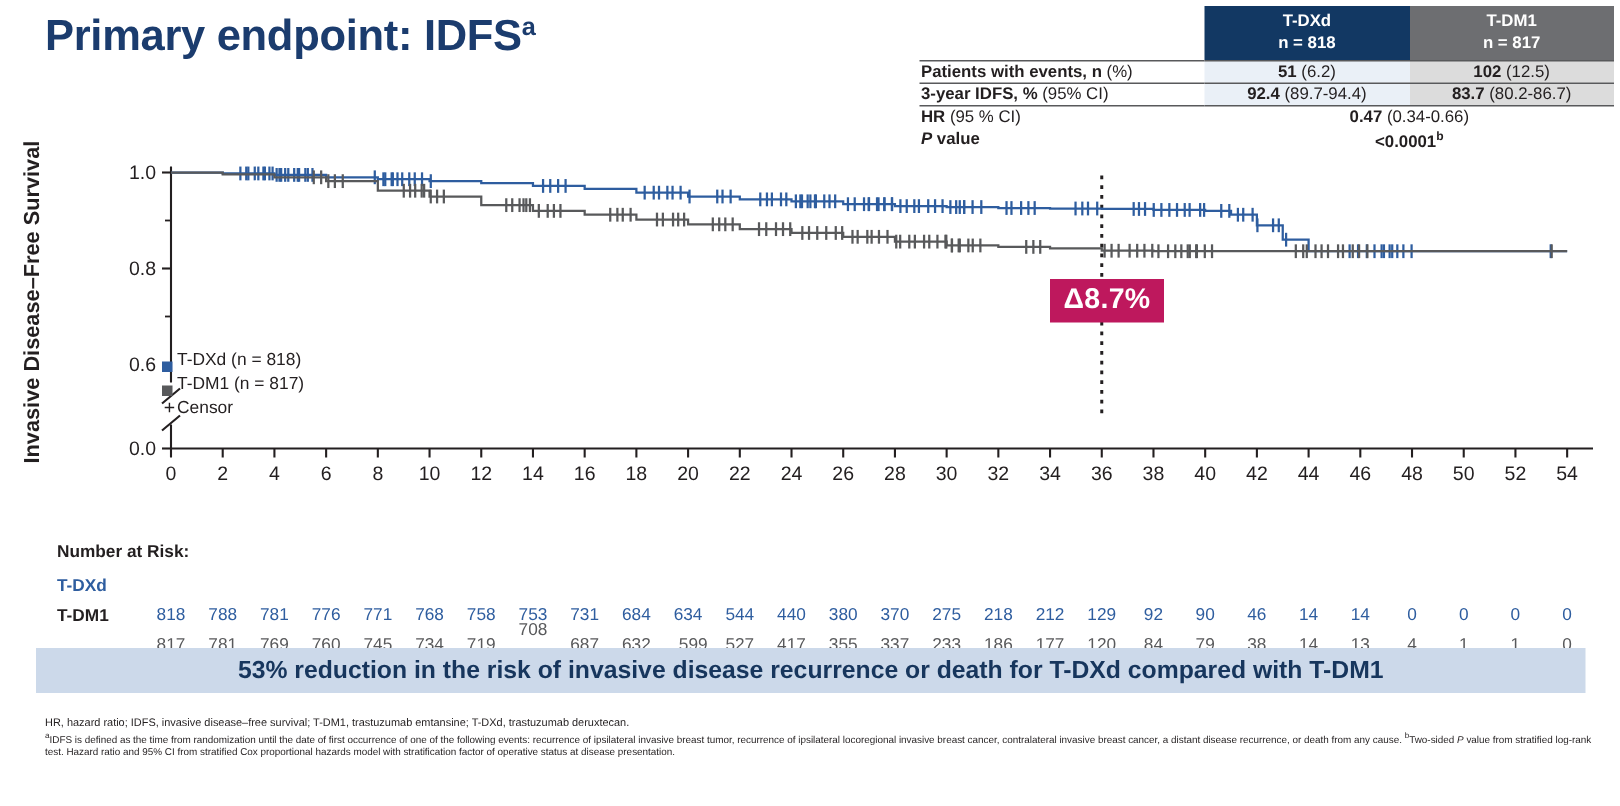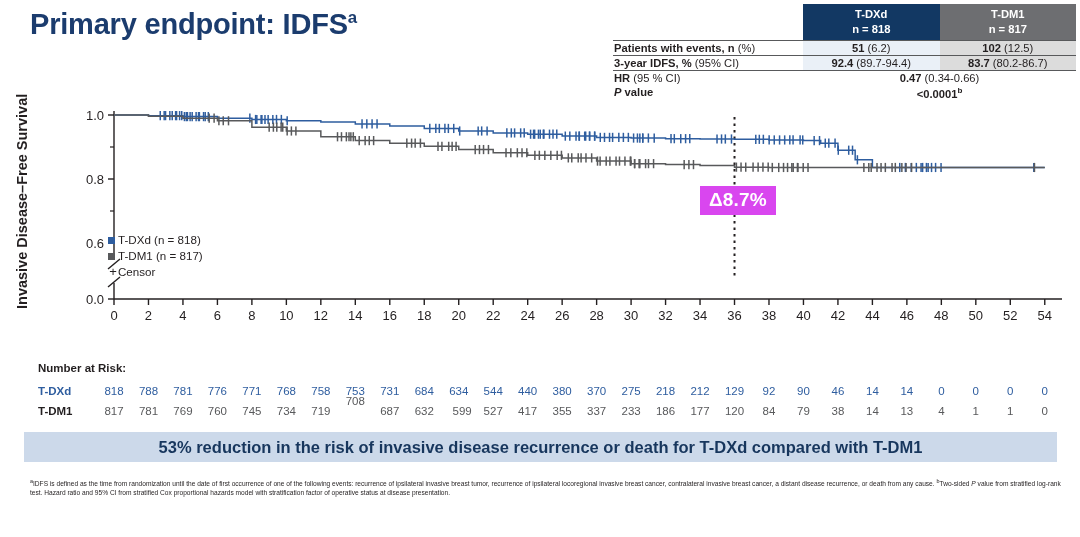--- a/index.html
+++ b/index.html
@@ -53,39 +53,39 @@
     white-space:nowrap;
   }
   #y-axis-title span{display:block;transform:translate(-205px,0);}
   #x-axis-title{
     position:absolute;left:0;top:337px;width:700px;
     text-align:center;font-size:14.5px;font-weight:bold;
   }
 
   
   #legend{position:absolute;left:108px;top:232px;font-size:11.6px;line-height:16px;}
-  .lg-row{white-space:nowrap;display:flex;align-items:center;}
+  .lg-row{white-space:nowrap;display:flex;align-items:flex-end;}
   .lg-sq{display:inline-block;width:7px;height:7px;margin-right:3px;}
   .lg-plus{display:inline-block;width:10px;margin-right:0px;font-size:13px;text-align:center;}
 
   
   #delta-badge{
     position:absolute;left:700px;top:186px;
-    background:#d946ef;color:#fff;
+    background:#be185d;color:#fff;
     font-size:19px;font-weight:bold;
     padding:3px 9px 4px 9px;
     letter-spacing:.2px;
   }
 
   
   #risk-title{position:absolute;left:38px;top:362px;font-size:11.5px;font-weight:bold;}
   .risk-row-lbl{position:absolute;font-size:11.5px;font-weight:bold;}
   #risk-lbl-1{left:38px;top:385px;color:#2e5d9f;}
   #risk-lbl-2{left:38px;top:405px;color:#231f20;}
-  .risk-val{position:absolute;font-size:11.5px;text-align:center;width:26px;}
+  .risk-val{position:absolute;font-size:11.5px;text-align:center;width:26px;margin-top:19px;}
   .rv1{color:#2e5d9f;}
   .rv2{color:#58595b;}
 
   
   #banner{
     position:absolute;left:24px;top:432px;width:1033px;height:30px;
     background:#ccd9ea;
     display:flex;align-items:center;justify-content:center;
     font-size:16.5px;font-weight:bold;color:#17365d;
   }
@@ -528,16 +528,17 @@
       <div class="risk-val rv2" style="left: 962.818px; top: 405px;">1</div>
       <div class="risk-val rv2" style="left: 997.291px; top: 405px;">1</div>
       <div class="risk-val rv2" style="left: 1031.76px; top: 405px;">0</div>
     </div>
 
   <div id="banner">
     <span>53% reduction in the risk of invasive disease recurrence or death for T-DXd compared with T-DM1</span>
   </div>
 
   <div id="footnotes">
+    <div class="fn-line">HR, hazard ratio; IDFS, invasive disease–free survival; T-DM1, trastuzumab emtansine; T-DXd, trastuzumab deruxtecan.</div>
     <div class="fn-small"><sup>a</sup><span>IDFS is defined as the time from randomization until the date of first occurrence of one of the following events: recurrence of ipsilateral invasive breast tumor, recurrence of ipsilateral locoregional invasive breast cancer, contralateral invasive breast cancer, a distant disease recurrence, or death from any cause. </span><sup>b</sup><span>Two-sided </span><span class="ital">P</span><span> value from stratified log-rank test. Hazard ratio and 95% CI from stratified Cox proportional hazards model with stratification factor of operative status at disease presentation.</span></div>
   </div>
 
 </div>
 
 </body></html>

